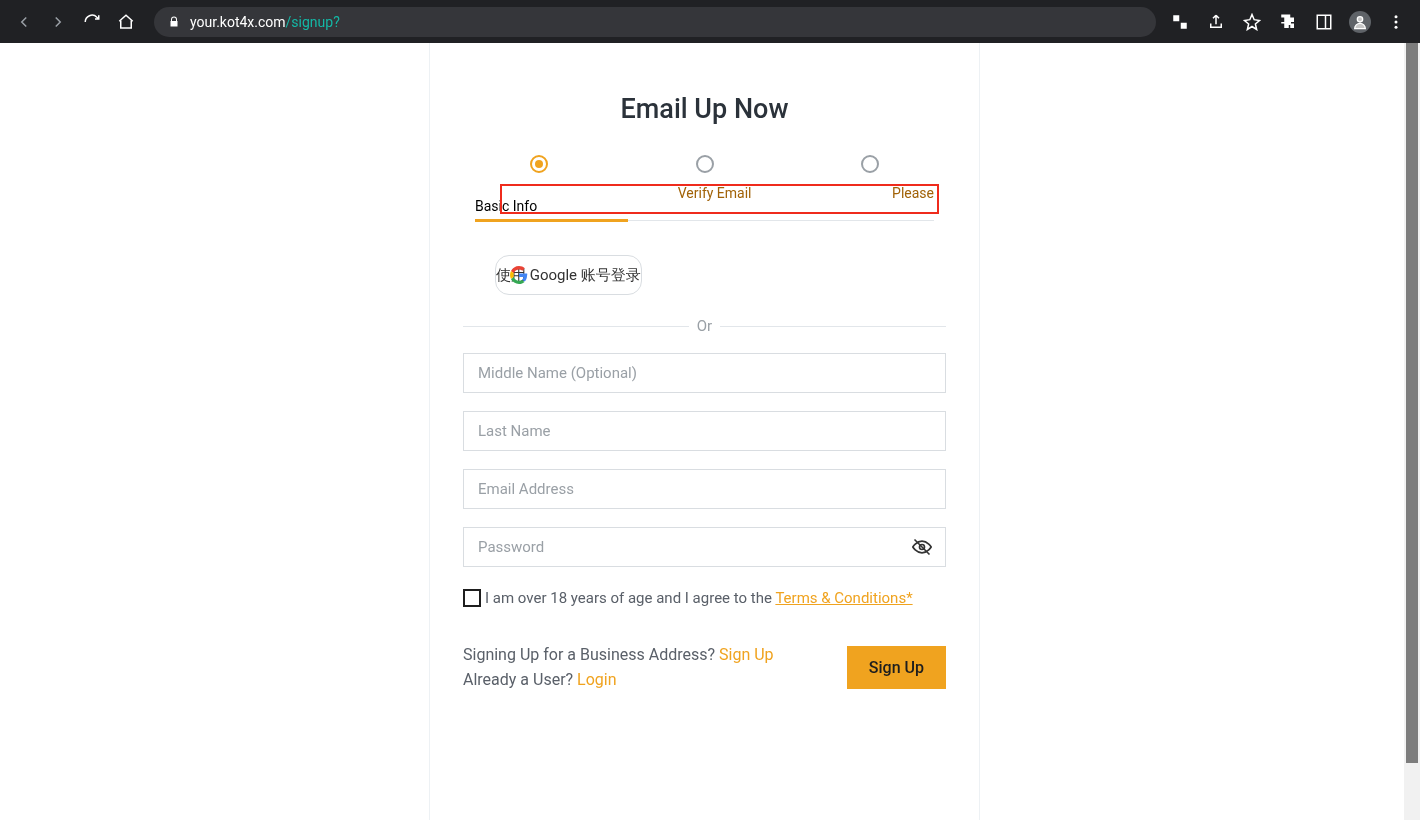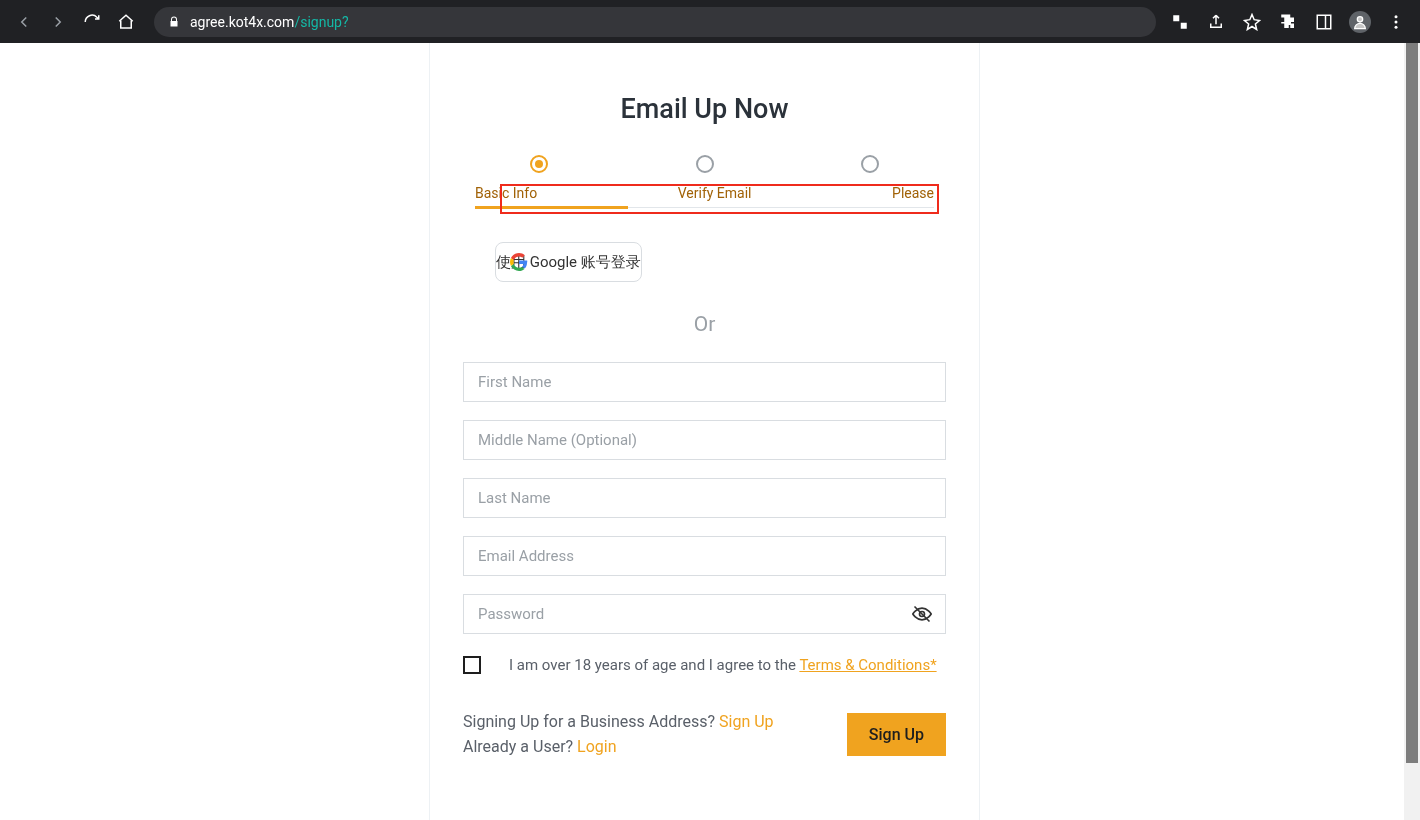--- a/index.html
+++ b/index.html
@@ -24,40 +24,40 @@
   .card { position:absolute; left:429px; top:0; width:551px; min-height: 815px; background:#fff; border:1px solid #edf1f4; border-top:none; padding-bottom:30px; }
   .card h1 { text-align:center; font-weight:500; color:#2b323a; font-size:27px; margin-top:50px; }
 
   .stepper { margin:30px 45px 0 45px; position:relative; }
   .step-icons { display:flex; justify-content:space-between; padding:0 55px; }
   .step-circle { width:18px; height:18px; border-radius:50%; border:2px solid #9aa0a6; background:#fff; }
   .step-circle.active { border-color:#f0a31f; padding:3px; }
   .step-circle.active .inner { width:100%; height:100%; border-radius:50%; background:#f0a31f; }
   .step-labels { display:flex; justify-content:space-between; margin-top:12px; font-size:14px; }
   .step-label { color:#a16207; }
-  .step-label.active { color:#a16207; }
+  .step-label.active { color:#000000;margin-top:13px; }
   .step-underline { height:1px; background:#e2e6ea; margin-top:6px; position:relative; }
   .step-underline .active-bar { position:absolute; left:0; top:-1px; width:33.3%; height:3px; background:#f0a31f; }
   .highlight-box { position:absolute; left:25px; right:-5px; top:29px; height:30px; border:2px solid #ef2b1c; pointer-events:none; }
 
-  .google-btn { margin:34px 65px 0 65px; height:40px; border:1px solid #d9dde1; border-radius:8px; display:flex; align-items:center; justify-content:center; font-size:15px; color:#333; background:#fff; cursor:pointer; position:relative; }
+  .google-btn { margin:34px 65px 0 65px; height:40px; border:1px solid #d9dde1; border-radius:14px; display:flex; align-items:center; justify-content:center; font-size:15px; color:#333; background:#fff; cursor:pointer; position:relative; }
   .google-btn .g-logo { position:absolute; left:14px; display:flex; }
 
-  .or-row { margin:22px 33px 0 33px; display:flex; align-items:center; gap:8px; color:#9aa0a6; font-size:21px;flex-direction:column; }
+  .or-row { margin:22px 33px 0 33px; display:flex; align-items:center; gap:8px; color:#9aa0a6; font-size:15px; }
   .or-row .line { flex:1; height:1px; background:#e2e6ea; }
 
   .hint { margin:24px 33px 0 33px; color:#7a818a; font-size:15px; line-height:1.4; }
 
   .field { margin:18px 33px 0 33px; }
   .field input { width:100%; height:40px; border:1px solid #d9dde1; padding:0 14px; font-size:15px; color:#333; background:#fff; outline:none; }
   .field input::placeholder { color:#9aa0a6; }
   .pw-wrap { position:relative; }
   .pw-wrap .eye { position:absolute; right:14px; top:10px; color:#333; cursor:pointer; }
 
-  .check-row { margin:22px 33px 0 33px; display:flex; align-items:center; gap:28px; font-size:15px; color:#5a6069; }
+  .check-row { margin:22px 33px 0 33px; display:flex; align-items:center; gap:4px; font-size:15px; color:#5a6069; }
   .check-row.mt8 { margin-top:18px; }
   .checkbox { width:18px; height:18px; border:2px solid #1e1e1e; background:#fff; display:flex; align-items:center; justify-content:center; flex-shrink:0; }
   .checkbox.checked { background:#2d2c54; border-color:#2d2c54; }
   .checkbox.checked svg { width:14px; height:14px; stroke:#fff; stroke-width:3; fill:none; }
   .tac { color:#f0a31f; }
 
   .footer { margin:36px 33px 0 33px; display:flex; justify-content:space-between; align-items:center; }
   .footer-left { font-size:16px; color:#5a6069; line-height:1.55; }
   .footer-left a { color:#f0a31f; text-decoration:none; }
   .signup-btn { background:#f0a31f; color:#1e1e1e; font-size:16px; padding:12px 22px; border:none; cursor:pointer; font-weight:500; }
@@ -89,21 +89,21 @@
         <path d="M3 11l9-8 9 8"></path>
         <path d="M5 10v10h14V10"></path>
       </svg>
     </div>
   <div class="omnibox">
     <span class="lock-ico">
         <svg width="12" height="14" viewBox="0 0 24 24" fill="#fff">
           <path d="M6 10V7a6 6 0 1 1 12 0v3h1v11H5V10h1zm2 0h8V7a4 4 0 1 0-8 0v3z"></path>
         </svg>
       </span>
-    <span>agree.kot4x.com</span>
+    <span>your.kot4x.com</span>
       <span class="url-secondary">/signup?</span>
   </div>
   <div class="right-icons">
     <div class="nav-btn fill">
         <svg viewBox="0 0 24 24">
           <path d="M3 3h8v8H3zM13 13h8v8h-8zM11 7h2M7 11v2"></path>
         </svg>
       </div>
     <div class="nav-btn">
         <svg viewBox="0 0 24 24">
@@ -179,21 +179,20 @@
       <span>使用 Google 账号登录</span>
     </button>
 
     <div class="or-row">
       <div class="line"></div>
         <span>Or</span>
         <div class="line"></div>
     </div>
 
 
-    <div class="field"><input type="text" placeholder="First Name" style=""></div>
     <div class="field"><input type="text" placeholder="Middle Name (Optional)" style=""></div>
     <div class="field"><input type="text" placeholder="Last Name" style=""></div>
     <div class="field"><input type="text" placeholder="Email Address" style=""></div>
     <div class="field pw-wrap">
       <input type="password" placeholder="Password" style="">
       <span class="eye">
         <svg width="20" height="20" viewBox="0 0 24 24" fill="none" stroke="#333" stroke-width="2">
             <path d="M1 12s4-7 11-7 11 7 11 7-4 7-11 7S1 12 1 12z"></path>
             <circle cx="12" cy="12" r="3"></circle>
             <line x1="3" y1="3" x2="21" y2="21"></line>

